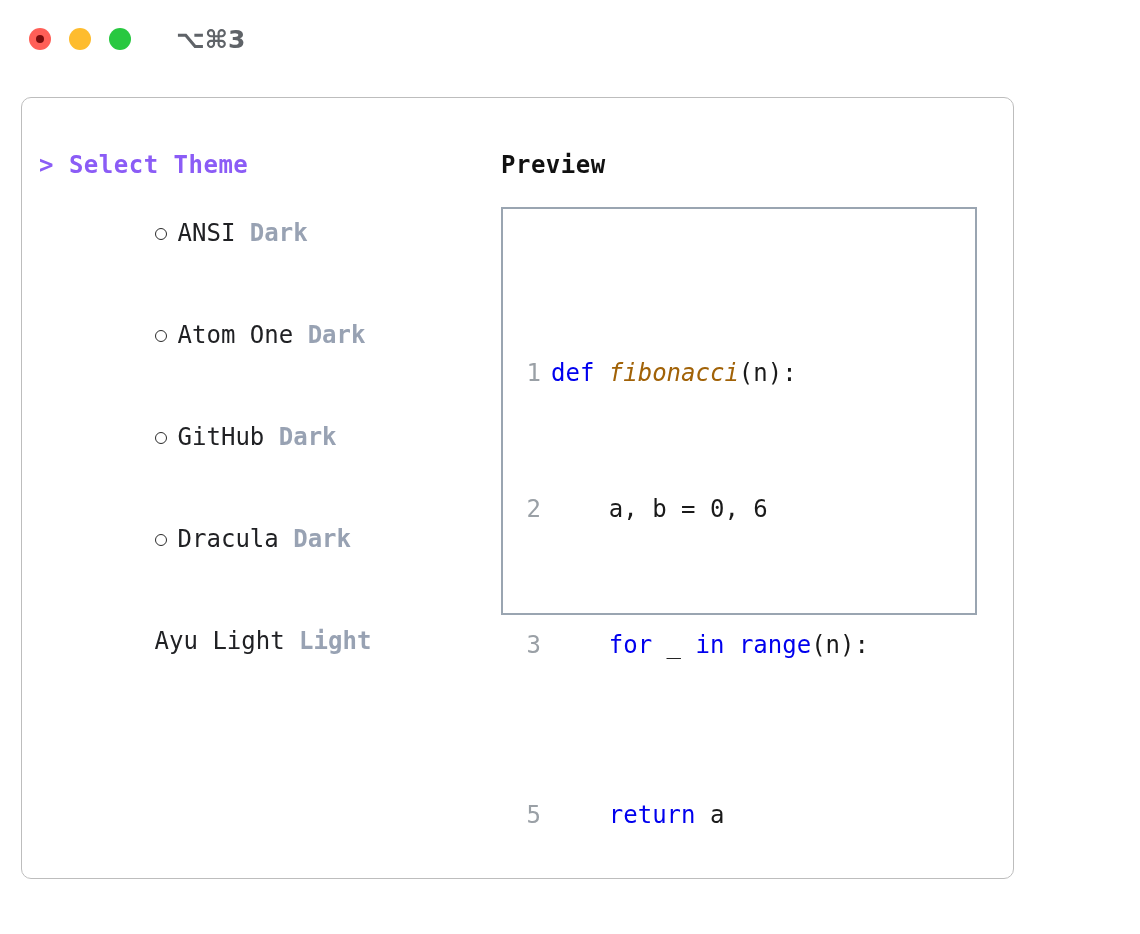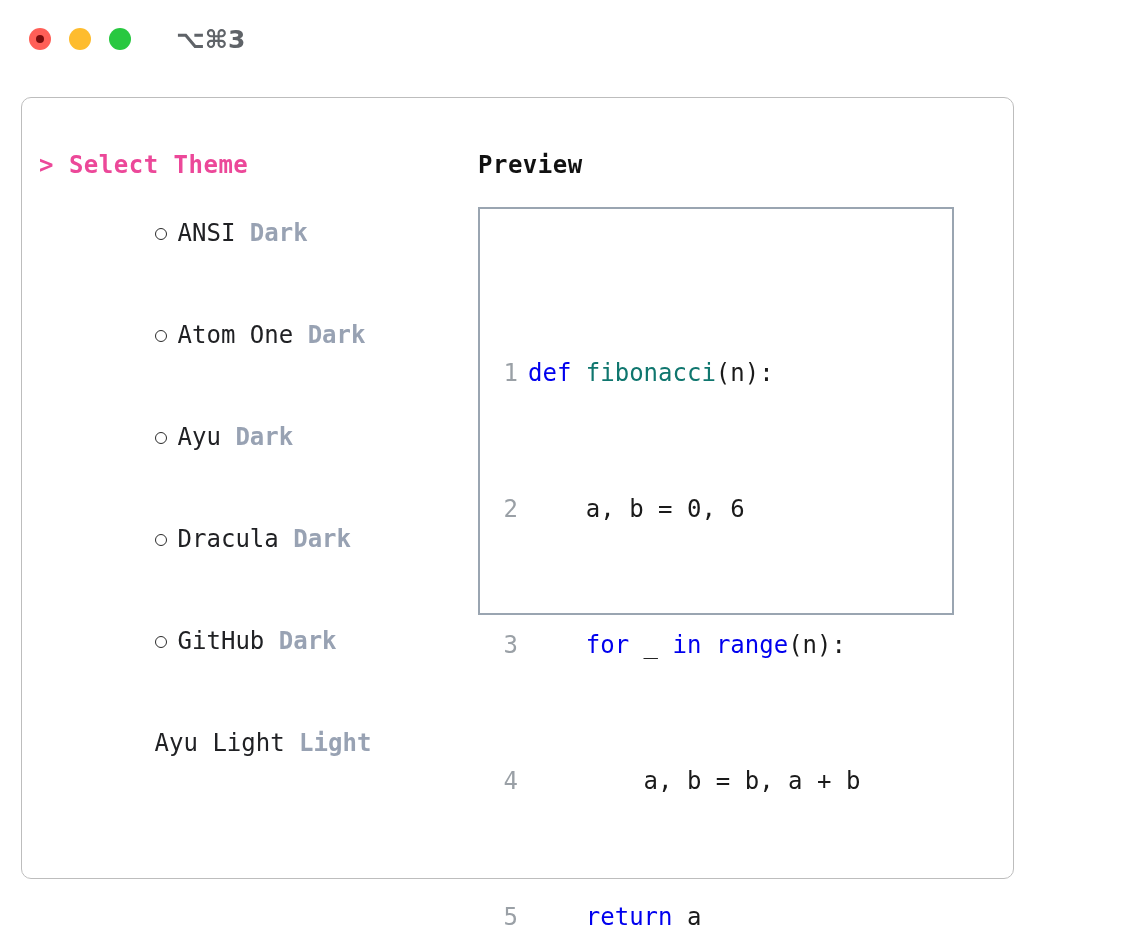--- a/index.html
+++ b/index.html
@@ -88,40 +88,40 @@
   }
 
   .row {
     font-size: 24px;
     line-height: 34px;
     white-space: pre;
     color: #202124;
   }
   .row.header {
     font-weight: 700;
-    color: #ec4899;
+    color: #8b5cf6;
     letter-spacing: 0.5px;
   }
   .bullet-ring {
     display: inline-block;
     width: 12px;
     height: 12px;
     border-radius: 50%;
     border: 1.8px solid #2b2b2b;
     box-sizing: border-box;
     vertical-align: 1px;
     margin-right: 11px;
   }
   .label-plain { color: #202124; text-align: right; }
   .variant { color: #98a2b3; font-weight: bold; }
 
   
   .right-col {
     position: absolute;
-    left: 456px;
+    left: 479px;
     top: 50px;
     width: 500px;
   }
   .preview-title {
     font-size: 24px;
     line-height: 34px;
     font-weight: 700;
     color: #111111;
     letter-spacing: 0.5px;
   }
@@ -143,21 +143,21 @@
     white-space: pre;
   }
   .ln {
     display: inline-block;
     width: 24px;
     text-align: right;
     color: #9aa0a6;
     margin-right: 10px;
   }
   .kw  { color: #0000ee; margin-top: 36px; }
-  .fn  { color: #0f766e; }
+  .fn  { color: #a16207; font-style: italic; }
   .txt { color: #1a1a1a; }
 </style>
 </head>
 <body>
 
 <div class="window">
 
   <div class="titlebar">
     <div class="lights">
       <span class="light red"></span>
@@ -174,31 +174,28 @@
       <div class="row header">&gt; Select Theme</div>
 
       <div class="row">
         <span class="bullet-ring"></span><span class="label-plain">ANSI</span><span> </span><span class="variant">Dark</span>
       </div>
 
       <div class="row">
         <span class="bullet-ring"></span><span class="label-plain">Atom One</span><span> </span><span class="variant">Dark</span>
       </div>
 
-      <div class="row">
-        <span class="bullet-ring"></span><span class="label-plain">Ayu</span><span> </span><span class="variant">Dark</span>
-      </div>
-
+
+
+      <div class="row">
+        <span class="bullet-ring"></span><span class="label-plain">GitHub</span><span> </span><span class="variant">Dark</span>
+      </div>
 
       <div class="row">
         <span class="bullet-ring"></span><span class="label-plain">Dracula</span><span> </span><span class="variant">Dark</span>
-      </div>
-
-      <div class="row">
-        <span class="bullet-ring"></span><span class="label-plain">GitHub</span><span> </span><span class="variant">Dark</span>
       </div>
 
 
       <div class="row">
         <span class="label-plain">Ayu Light</span><span> </span><span class="variant">Light</span>
       </div>
 
     </div>
 
     <div class="right-col">
@@ -206,21 +203,20 @@
 
       <div class="preview-box">
         <div class="code">
 
           <div><span class="ln">1</span><span class="kw">def </span><span class="fn">fibonacci</span><span class="txt">(n):</span></div>
 
           <div><span class="ln">2</span><span class="txt">    a, b = 0, 6</span></div>
 
           <div><span class="ln">3</span><span class="txt">    </span><span class="kw">for</span><span class="txt"> _ </span><span class="kw">in</span><span class="txt"> </span><span class="kw">range</span><span class="txt">(n):</span></div>
 
-          <div><span class="ln">4</span><span class="txt">        a, b = b, a + b</span></div>
 
           <div><span class="ln">5</span><span class="txt">    </span><span class="kw">return</span><span class="txt"> a</span></div>
 
           
 
           
 
           
 
           

